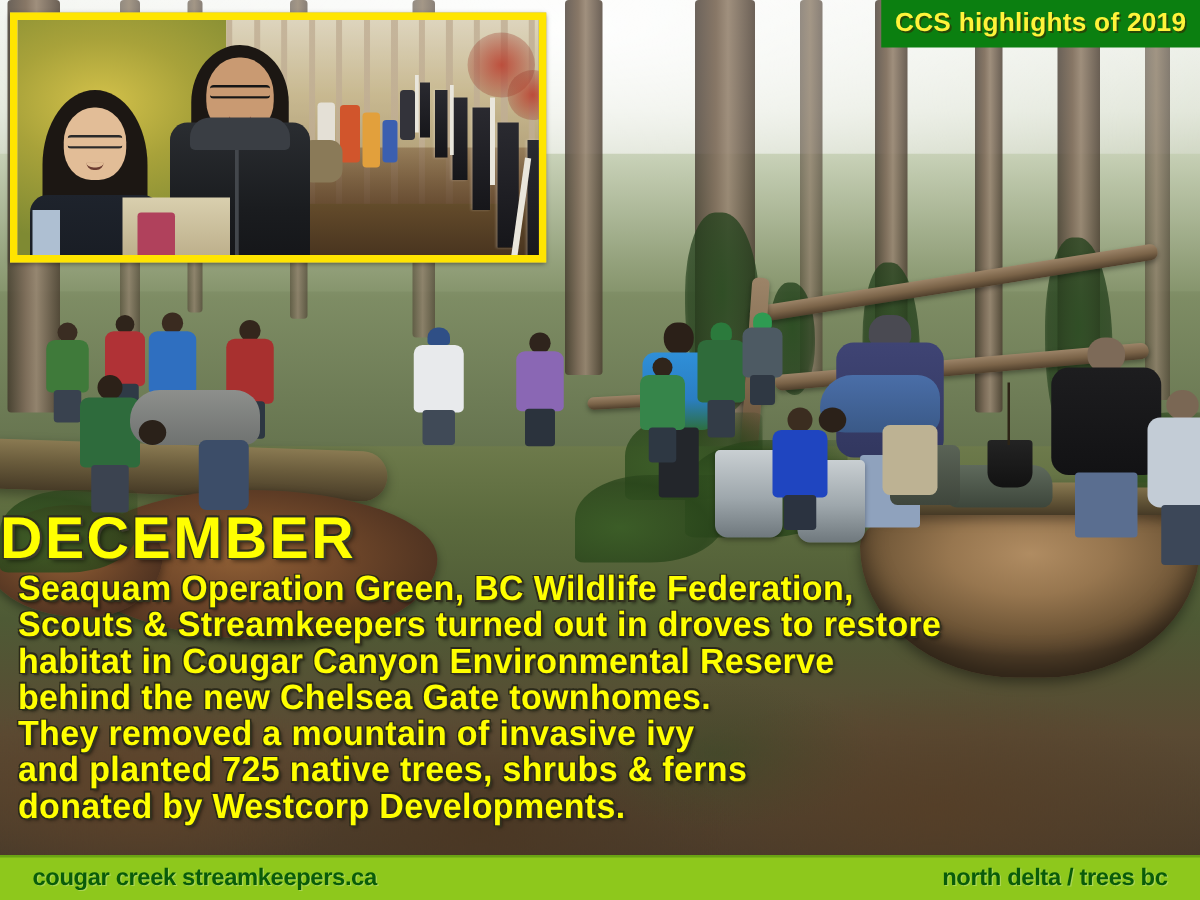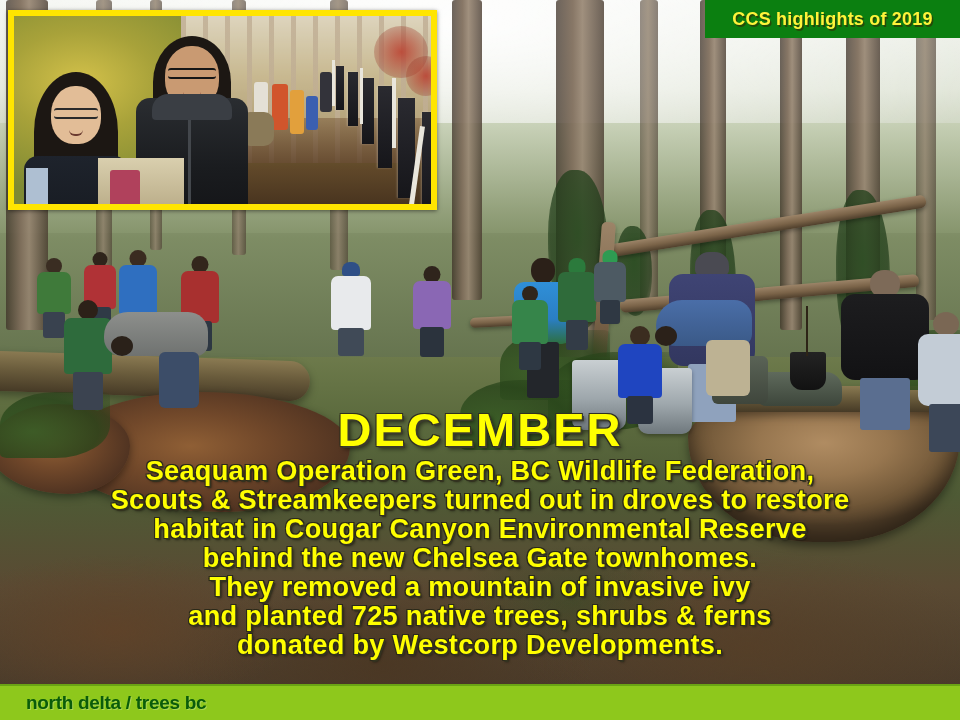--- a/index.html
+++ b/index.html
@@ -214,34 +214,34 @@
     right: 0; top: 0;
     width: 255px;
     height: 38px;
     background: #0b7f10;
     display: flex;
     align-items: center;
     justify-content: center;
   }
   .banner-text {
     color: #fff33a;
-    font-size: 18px;
+    font-size: 21px;
     font-weight: bold;
     letter-spacing: 0.2px;
     text-shadow: 1.5px 1.5px 0 rgba(60,30,0,0.55);
     white-space: nowrap;
   }
 
   
   .caption {
     position: absolute;
     left: 0;
     top: 406px;
     width: 960px;
-    text-align: center;
+    text-align: left;
     color: #ffff00;
     font-weight: bold;
     line-height: 1.0;
     pointer-events: none;
   }
   .caption .month {
     font-size: 47px;
     letter-spacing: 2px;
     text-shadow:
       2px 2px 0 #3a3a2a, -1px -1px 0 #2e2e20, 1px -1px 0 #2e2e20,
@@ -496,16 +496,17 @@
     <div class="line">Seaquam Operation Green, BC Wildlife Federation,</div>
     <div class="line">Scouts &amp; Streamkeepers  turned out in droves to restore</div>
     <div class="line">habitat in Cougar Canyon Environmental Reserve</div>
     <div class="line">behind the new Chelsea Gate townhomes.</div>
     <div class="line">They removed a mountain of invasive ivy</div>
     <div class="line">and planted 725 native trees, shrubs &amp; ferns</div>
     <div class="line">donated by Westcorp Developments.</div>
   </div>
 
   <div class="footer">
+    <span class="footer-text">cougar creek streamkeepers.ca</span>
     <span class="footer-text">north delta / trees bc</span>
   </div>
 
 </div>
 
 </body></html>

